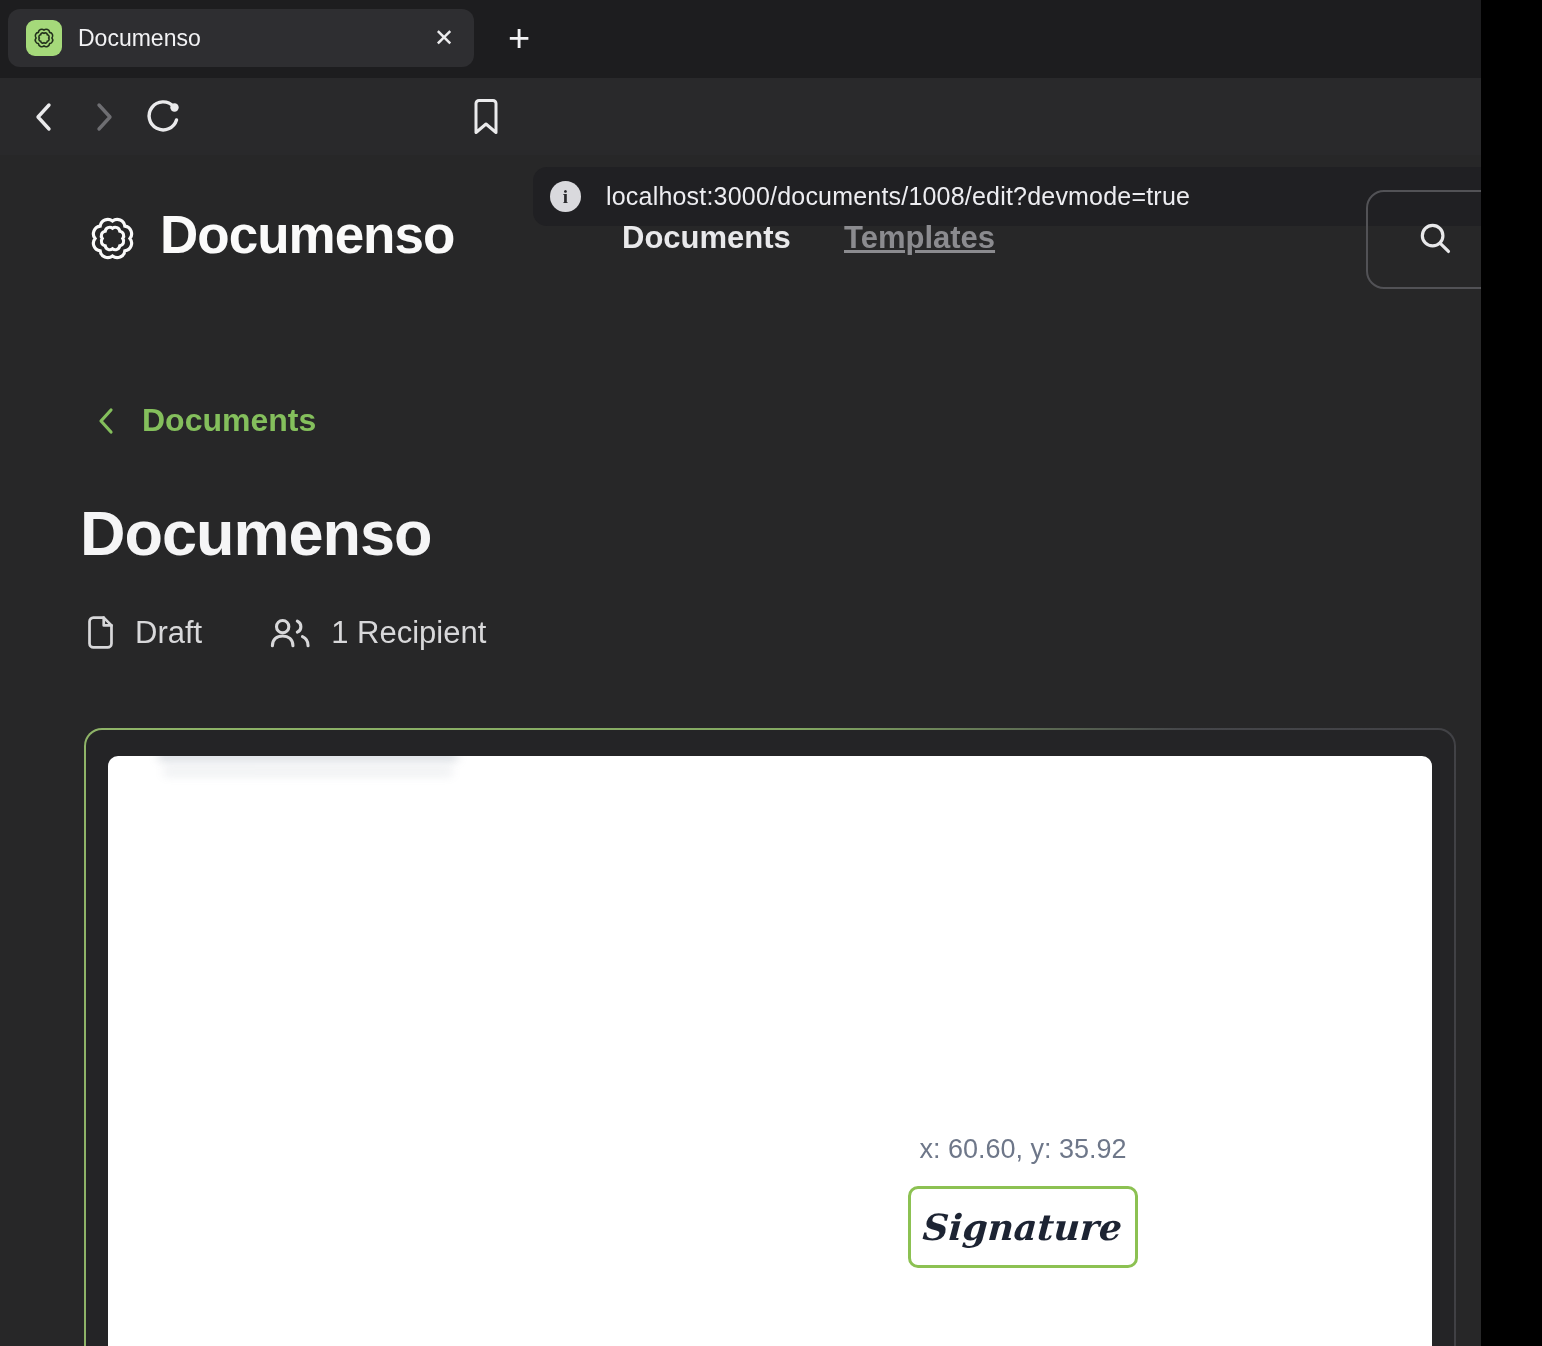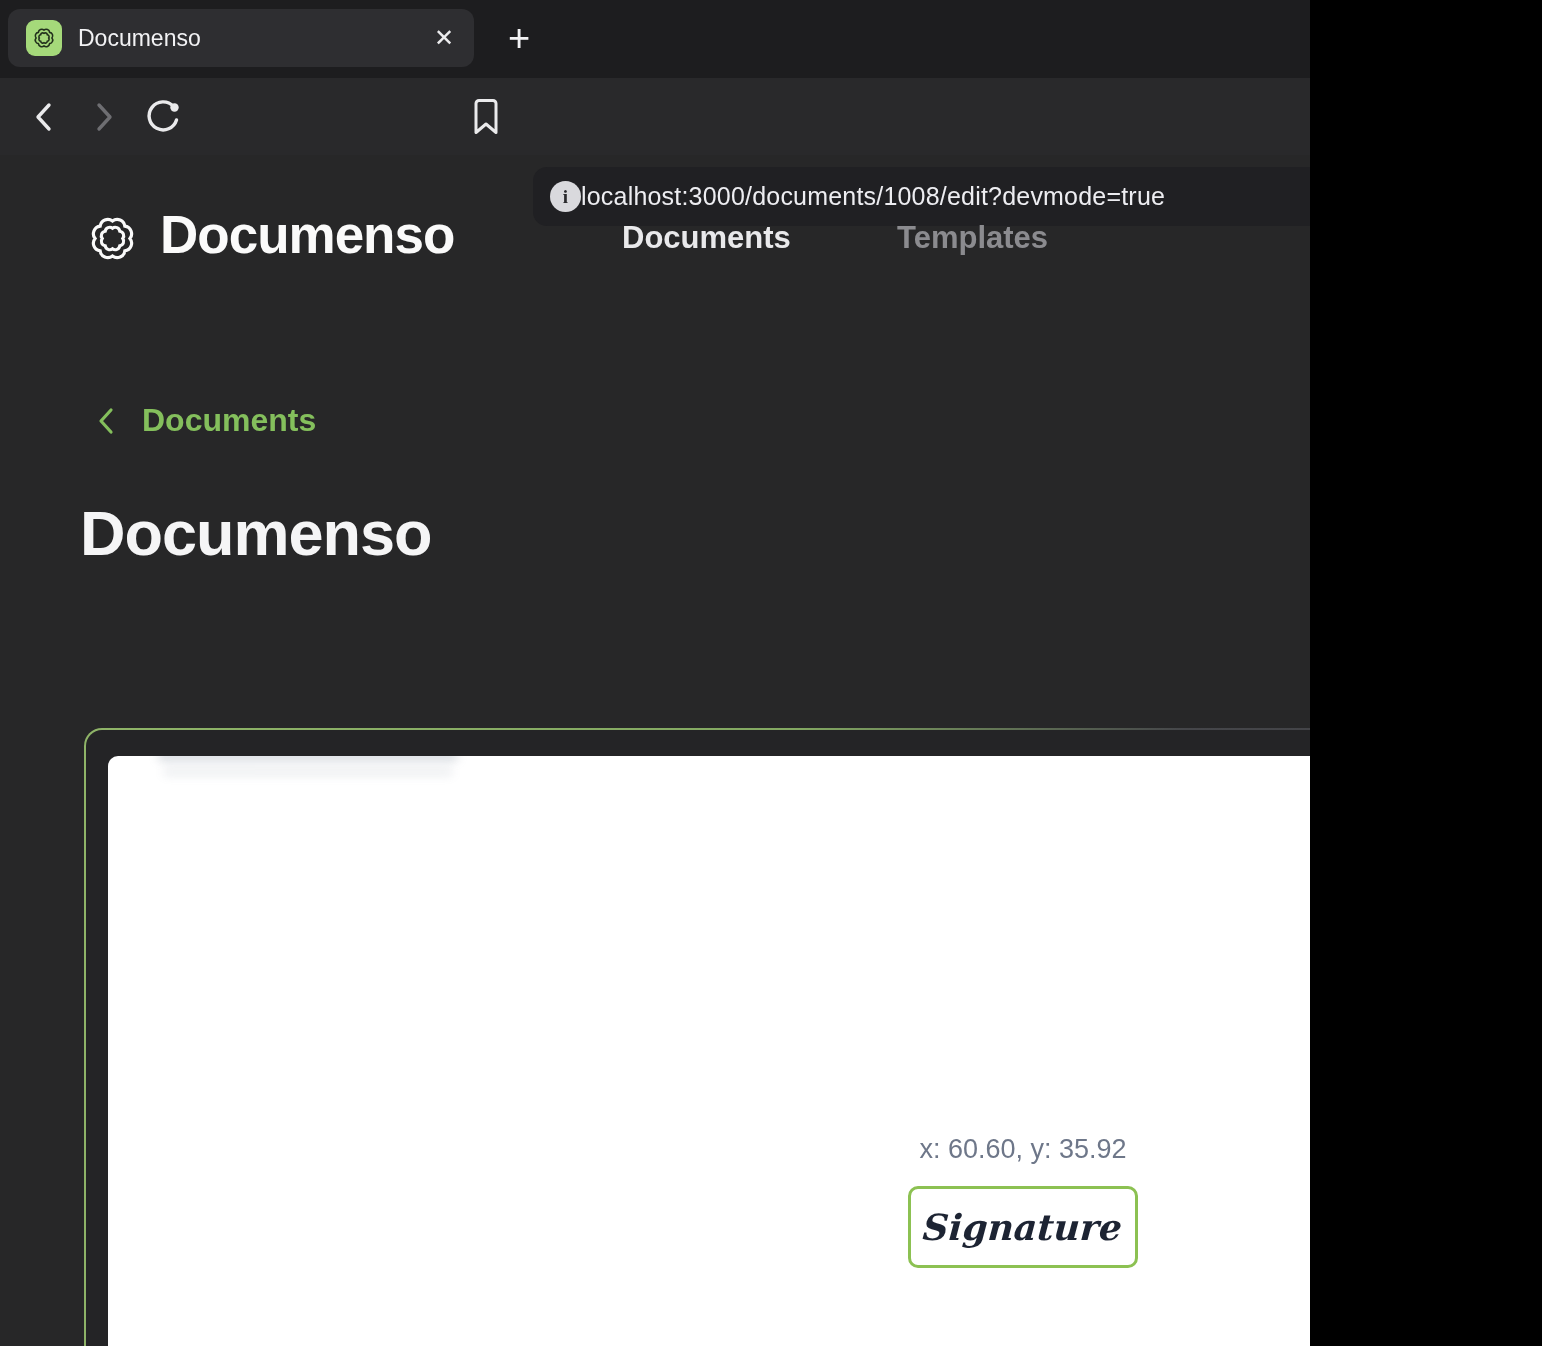--- a/index.html
+++ b/index.html
@@ -4,45 +4,45 @@
 <style>
   :root{
     --accent-green:#84bf5c;
     --favicon-green:#a5d97a;
     --signature-border:#8cc152;
     --coord-text:#6e7789;
   }
   *{box-sizing:border-box;margin:0;padding:0;}
   html,body{background:#000;}
   body{font-family:"Liberation Sans",sans-serif;}
-  .screen{position:relative;width:1310px;height:1346px;overflow:hidden;background:#272728;}
+  .screen{position:relative;width:1481px;height:1346px;overflow:hidden;background:#272728;}
 
   
   .tabbar{position:absolute;top:0;left:0;right:0;height:78px;background:#1d1d1f;}
   .tab{position:absolute;left:8px;top:9px;width:466px;height:58px;background:#2e2e31;border-radius:12px;display:flex;align-items:center;}
   .favicon{width:36px;height:36px;border-radius:9px;background:var(--favicon-green);margin-left:18px;display:flex;align-items:center;justify-content:center;flex:0 0 auto;}
   .tab-title{margin-left:16px;font-size:23px;color:#f2f2f4;white-space:nowrap;}
   .tab-close{position:absolute;right:20px;top:0;height:58px;display:flex;align-items:center;font-size:24px;color:#ececee;cursor:default;}
   .newtab{position:absolute;left:496px;top:9px;width:46px;height:58px;display:flex;align-items:center;justify-content:center;font-size:38px;font-weight:300;color:#f2f2f4;}
   .toolbar{position:absolute;top:78px;left:0;right:0;height:77px;background:#29292b;}
   .nav-btn{position:absolute;top:50%;transform:translateY(-50%);display:flex;align-items:center;justify-content:center;width:44px;height:44px;}
   .btn-back{left:22px;color:#eaeaec;}
   .btn-forward{left:82px;color:#6e6e72;}
   .btn-reload{left:142px;color:#eaeaec;}
   .btn-bookmark{left:464px;color:#eaeaec;}
   .urlbar{position:absolute;left:533px;top:89px;width:1060px;height:59px;background:#202023;border-radius:14px;display:flex;align-items:center;}
   .info-badge{width:31px;height:31px;border-radius:50%;background:#d9d9dd;color:#29292c;display:flex;align-items:center;justify-content:center;margin-left:17px;font-size:19px;font-weight:700;font-family:"Liberation Serif",serif;flex:0 0 auto;}
-  .url-text{font-size:25px;color:#ededf1;letter-spacing:.2px;white-space:nowrap;}
+  .url-text{margin-left:25px;font-size:25px;color:#ededf1;letter-spacing:.2px;white-space:nowrap;}
 
   
   .app-logo{position:absolute;left:84px;top:210px;width:57px;height:57px;color:#fafafa;}
   .brand{position:absolute;left:160px;top:204px;font-size:53px;font-weight:800;letter-spacing:-1px;color:#fafafa;}
   .main-nav-item{position:absolute;top:220px;font-size:31px;font-weight:600;white-space:nowrap;}
   .nav-documents{left:622px;color:#e9e9eb;}
-  .nav-templates{left:897px;color:#8b8b8f;}
+  .nav-templates{left:844px;color:#8b8b8f;text-decoration:underline;}
   .search-box{position:absolute;left:1366px;top:190px;width:420px;height:99px;border:2px solid #525256;border-radius:18px;display:flex;align-items:center;background:transparent;}
   .search-box .mag{margin-left:48px;flex:0 0 auto;color:#e8e8ea;}
   .search-text{margin-left:26px;font-size:30px;color:#ededef;white-space:nowrap;}
 
   
   .breadcrumb{position:absolute;left:94px;top:402px;display:flex;align-items:center;color:var(--accent-green);}
   .breadcrumb .chev{flex:0 0 auto;margin-right:24px;display:flex;}
   .breadcrumb-label{font-size:32px;font-weight:600;}
   .page-title{position:absolute;left:80px;top:497px;font-size:63px;font-weight:800;letter-spacing:-1px;color:#f5f5f6;}
   .meta-row{position:absolute;left:85px;top:614px;display:flex;align-items:center;color:#d8d8da;}
@@ -135,20 +135,43 @@
   <div class="breadcrumb">
     <span class="chev">
       <svg width="24" height="36" viewBox="0 0 24 36" fill="none" stroke="currentColor" stroke-width="3.2" stroke-linecap="round" stroke-linejoin="round">
           <polyline points="17,7 7,18 17,29"></polyline>
         </svg>
     </span>
     <span class="breadcrumb-label">Documents</span>
   </div>
 
   <h1 class="page-title">Documenso</h1>
+  <div class="meta-row">
+    <div class="meta-group">
+      <span class="m-icon">
+        <svg width="31" height="37" viewBox="0 0 24 28" fill="none" stroke="currentColor" stroke-width="2.1" stroke-linejoin="round" stroke-linecap="round">
+          <path d="M14.5,2.5 H6.5 a3,3 0 0 0 -3,3 v17 a3,3 0 0 0 3,3 h11 a3,3 0 0 0 3,-3 V8.5 z"></path>
+          <path d="M14.5,2.5 V8.5 h6"></path>
+        </svg>
+      </span>
+      <span class="meta-label">Draft</span>
+    </div>
+    <div class="meta-gap"></div>
+    <div class="meta-group">
+      <span class="m-icon">
+        <svg width="44" height="37" viewBox="0 0 30 24" fill="none" stroke="currentColor" stroke-width="2.1" stroke-linecap="round" stroke-linejoin="round">
+          <circle cx="10" cy="8" r="4.2"></circle>
+          <path d="M3,21 c0,-4.4 3.1,-6.6 7,-6.6 s7,2.2 7,6.6"></path>
+          <path d="M20,4.2 a4.2,4.2 0 0 1 0,7.6"></path>
+          <path d="M23.5,14.8 c2.4,1 3.8,3 3.8,6.2"></path>
+        </svg>
+      </span>
+      <span class="meta-label">1 Recipient</span>
+    </div>
+  </div>
 
   <div class="doc-card">
     <div class="doc-card-inner">
       <div class="doc-page">
         <div class="smudge s1"></div>
         <div class="smudge s2"></div>
         <div class="coord-label">x: 60.60, y: 35.92</div>
         <div class="signature-field">
           <span class="signature-text">Signature</span>
         </div>

